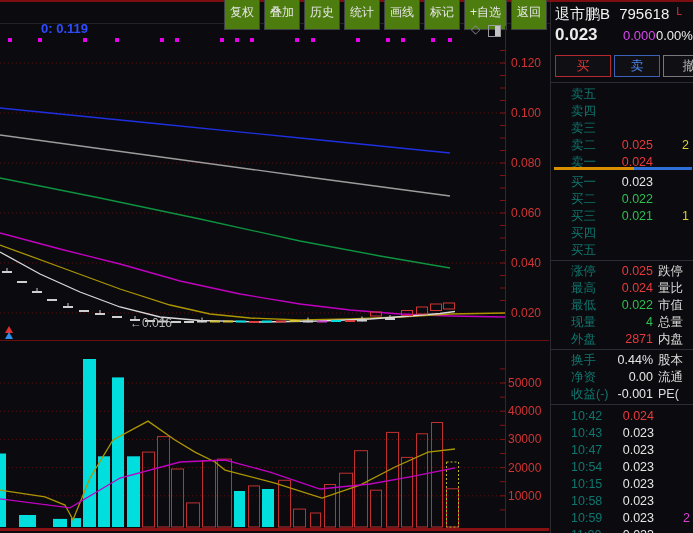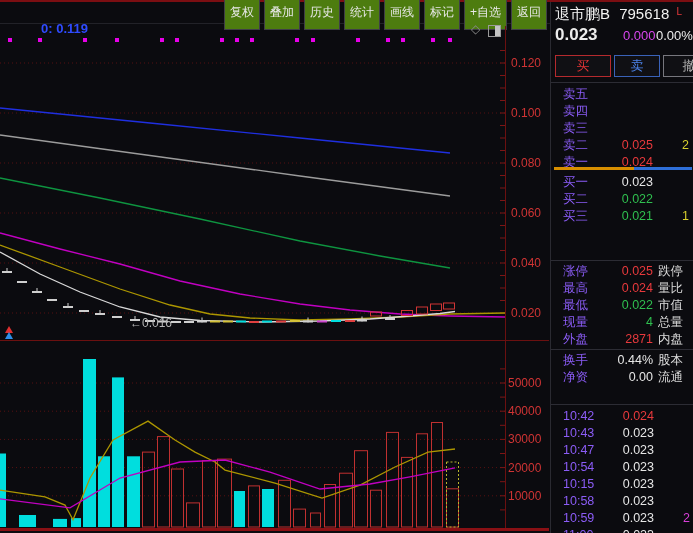--- a/index.html
+++ b/index.html
@@ -33,21 +33,21 @@
   .flag{color:#e8393c;font-size:10px;vertical-align:4px;margin-left:3px;}
   .big-price{left:4px;top:23px;font-size:17px;font-weight:bold;color:#ececec;}
   .chg{left:72px;top:26px;font-size:13px;color:#d946ef;}
   .chgp{left:105px;top:26px;font-size:13px;color:#ececec;}
   .pbtn{position:absolute;top:53px;height:20px;line-height:19px;text-align:center;font-size:13px;background:#101014;cursor:default;}
   #btn-buy{left:4px;width:54px;color:#e03436;border:1px solid #b52a2e;}
   #btn-sell{left:63px;width:44px;color:#4b82e8;border:1px solid #3a62b8;}
   #btn-cancel{left:112px;width:50px;color:#b5b5b5;border:1px solid #77777e;}
   .hsep{left:0;width:143px;height:1px;background:#2c2c34;}
   .row{left:0;width:143px;height:17px;font-size:12.5px;line-height:17px;}
-  .row .lbl{position:absolute;left:12px;color:#8b5cf6;white-space:nowrap;}
+  .row .lbl{position:absolute;left:20px;color:#0f766e;white-space:nowrap;}
   .row .val{position:absolute;right:41px;margin-left:35px;}
   .row .qty{position:absolute;left:131px;color:#d8cf2e;}
   .row .lbl2{position:absolute;left:107px;color:#dcdcdc;white-space:nowrap;}
   .row .tval{position:absolute;right:40px;text-align:right;}
   .row .extra{position:absolute;left:132px;color:#d83fd8;}
   .red{color:#e8393c;} .green{color:#2fbf4f;} .whitev{color:#e6e6e6;}
   #ratio-bar{left:3px;top:165px;width:138px;height:3px;}
   #ratio-bar .buyr{position:absolute;left:0;top:0;width:80px;height:3px;background:#d88f00;}
   #ratio-bar .sellr{position:absolute;left:80px;top:0;width:58px;height:3px;background:#2e6fd8;}
 </style>
@@ -283,20 +283,28 @@
       </div>
     <div class="abs row" style="top:189px">
         <span class="lbl">买二</span>
         <span class="val green">0.022</span>
       </div>
     <div class="abs row" style="top:206px">
         <span class="lbl">买三</span>
         <span class="val green">0.021</span>
         <span class="qty">1</span>
       </div>
+    <div class="abs row" style="top:223px">
+        <span class="lbl">买四</span>
+        <span class="val green"></span>
+      </div>
+    <div class="abs row" style="top:240px">
+        <span class="lbl">买五</span>
+        <span class="val green"></span>
+      </div>
 
     <div class="abs hsep" style="top:258px"></div>
 
     <div class="abs row" style="top:261px">
         <span class="lbl">涨停</span>
         <span class="val red">0.025</span>
         <span class="lbl2">跌停</span>
       </div>
     <div class="abs row" style="top:278px">
         <span class="lbl">最高</span>
@@ -322,20 +330,25 @@
     <div class="abs row" style="top:350px">
         <span class="lbl">换手</span>
         <span class="val whitev">0.44%</span>
         <span class="lbl2">股本</span>
       </div>
     <div class="abs row" style="top:367px">
         <span class="lbl">净资</span>
         <span class="val whitev">0.00</span>
         <span class="lbl2">流通</span>
       </div>
+    <div class="abs row" style="top:384px">
+        <span class="lbl">收益(-)</span>
+        <span class="val whitev">-0.001</span>
+        <span class="lbl2">PE(</span>
+      </div>
 
     <div class="abs hsep" style="top:402px"></div>
 
     <div class="abs row" style="top:406px">
         <span class="lbl">10:42</span>
         <span class="tval red">0.024</span>
       </div>
     <div class="abs row" style="top:423px">
         <span class="lbl">10:43</span>
         <span class="tval whitev">0.023</span>

